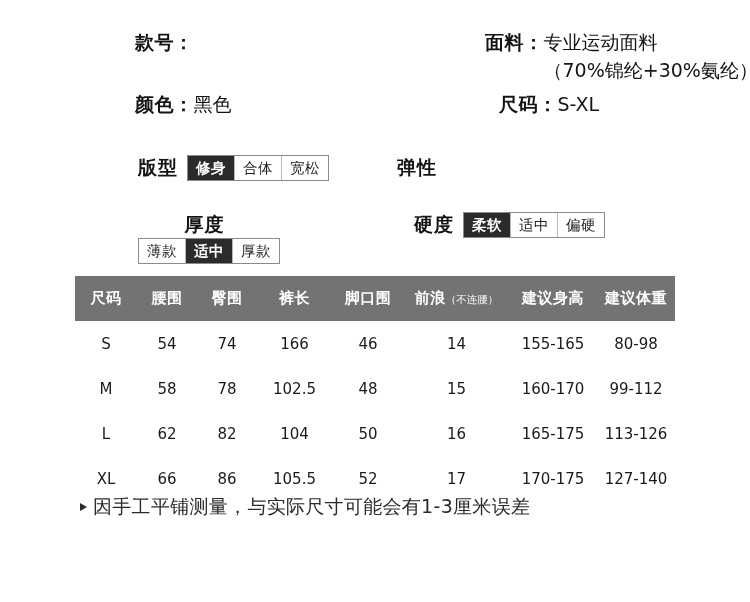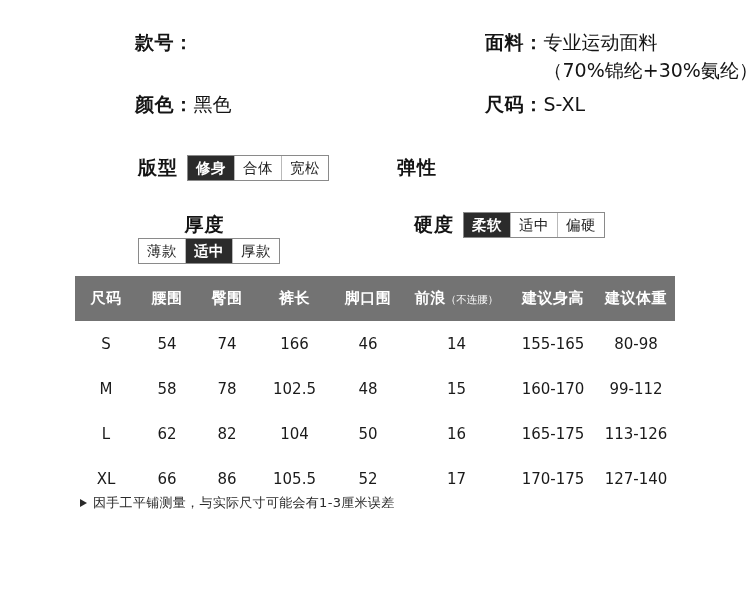--- a/index.html
+++ b/index.html
@@ -38,21 +38,21 @@
 
   
   .hdr-line {
     position: absolute;
     display: flex;
     align-items: flex-start;
   }
   .hdr-l1 { left: 135px; top: 28px; }
   .hdr-l2 { left: 135px; top: 90px; }
   .hdr-r1 { left: 485px; top: 28px; }
-  .hdr-r2 { left: 485px; top: 90px; }
+  .hdr-r2 { left: 499px; top: 90px; }
 
   
   .opt-row {
     position: absolute;
     display: flex;
     align-items: center;
   }
   .opt-label {
     font-size: 19px;
     font-weight: bold;
@@ -122,21 +122,21 @@
     height: 43px;
     text-align: center;
     font-size: 15px;
     color: #1a1a1a;
     vertical-align: middle;
   }
   .note {
     position: absolute;
     left: 80px;
     top: 494px;
-    font-size: 13px;
+    font-size: 19px;
     color: #2a2a2a;
     display: flex;
     align-items: center;
     letter-spacing: 0.3px;
   }
   .note .tri {
     display: inline-block;
     width: 0; height: 0;
     border-left: 7px solid #2a2a2a;
     border-top: 4.5px solid transparent;

